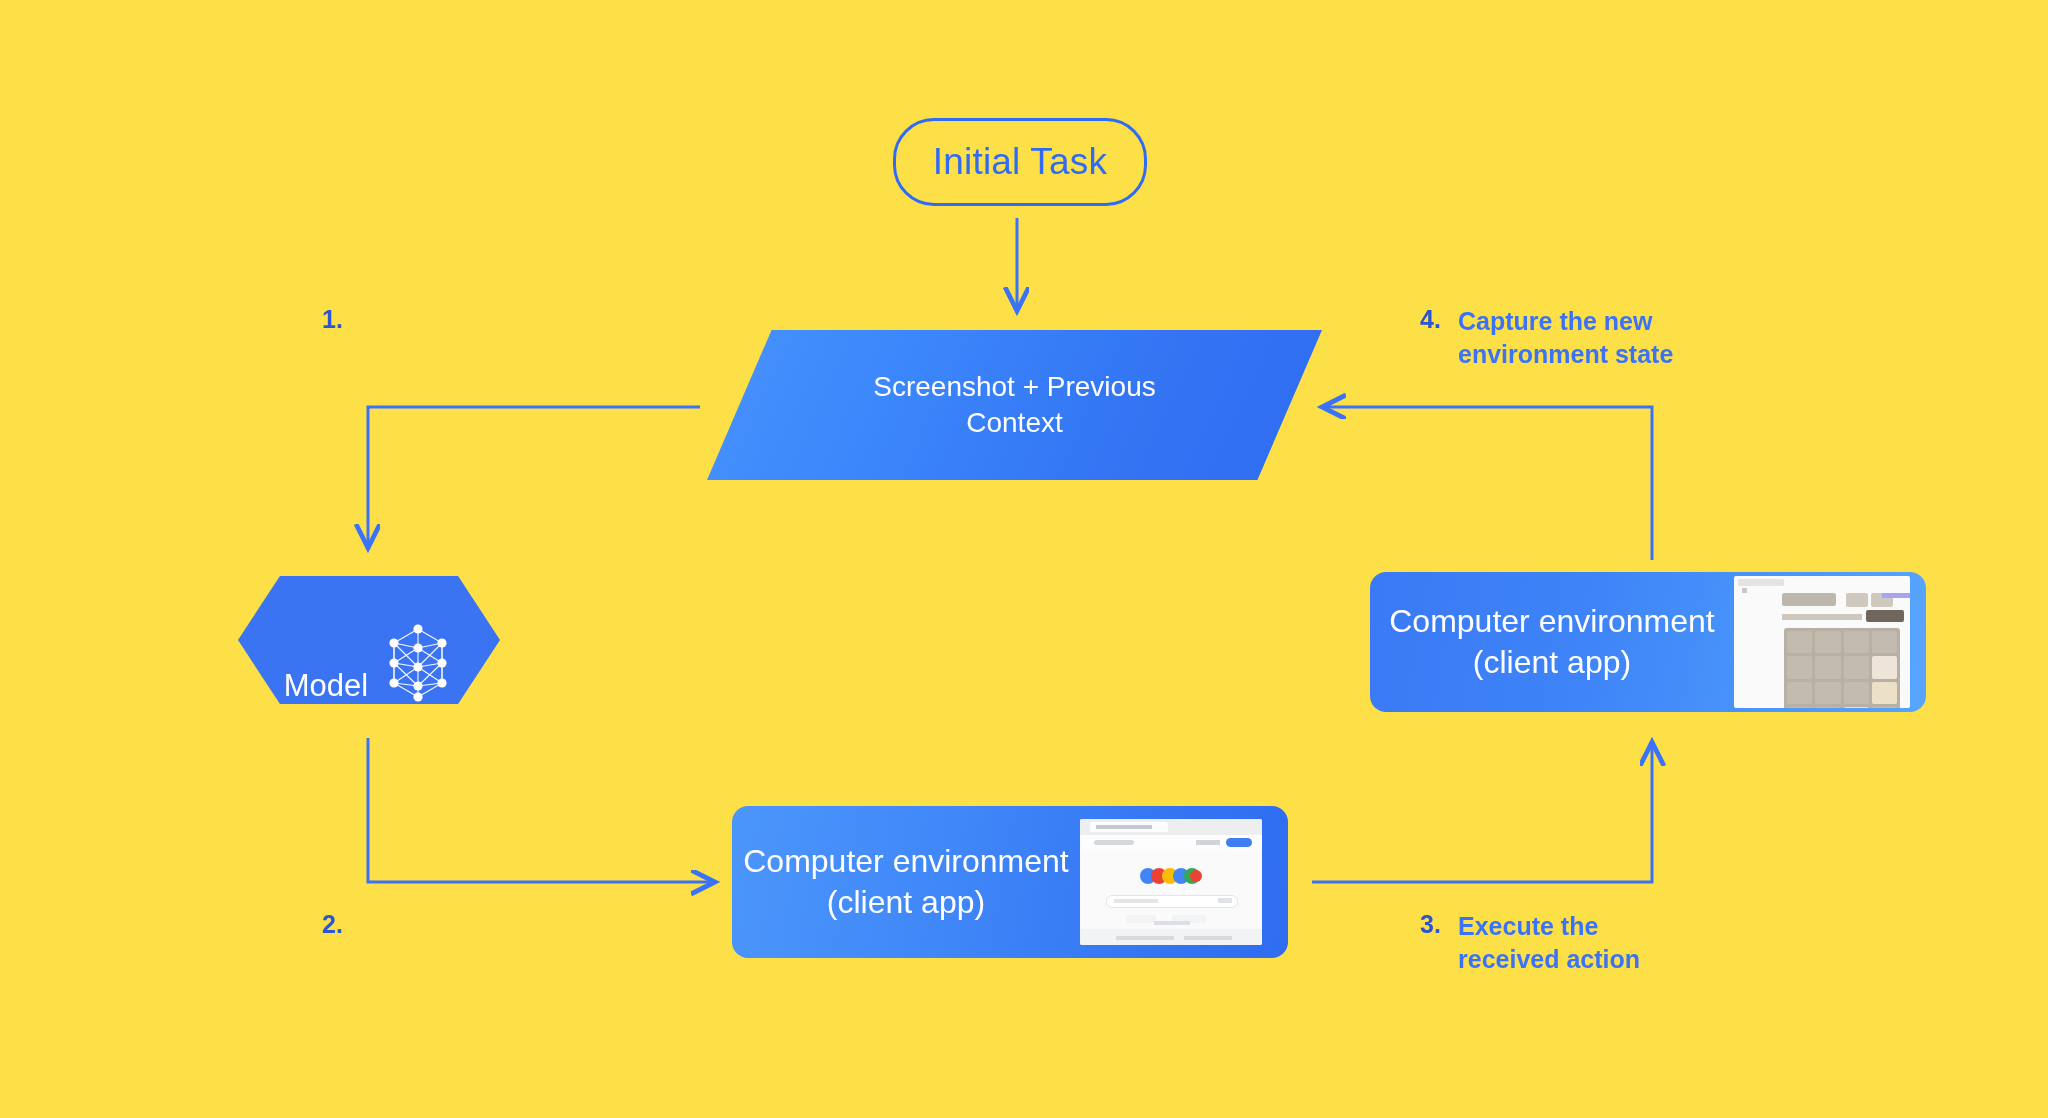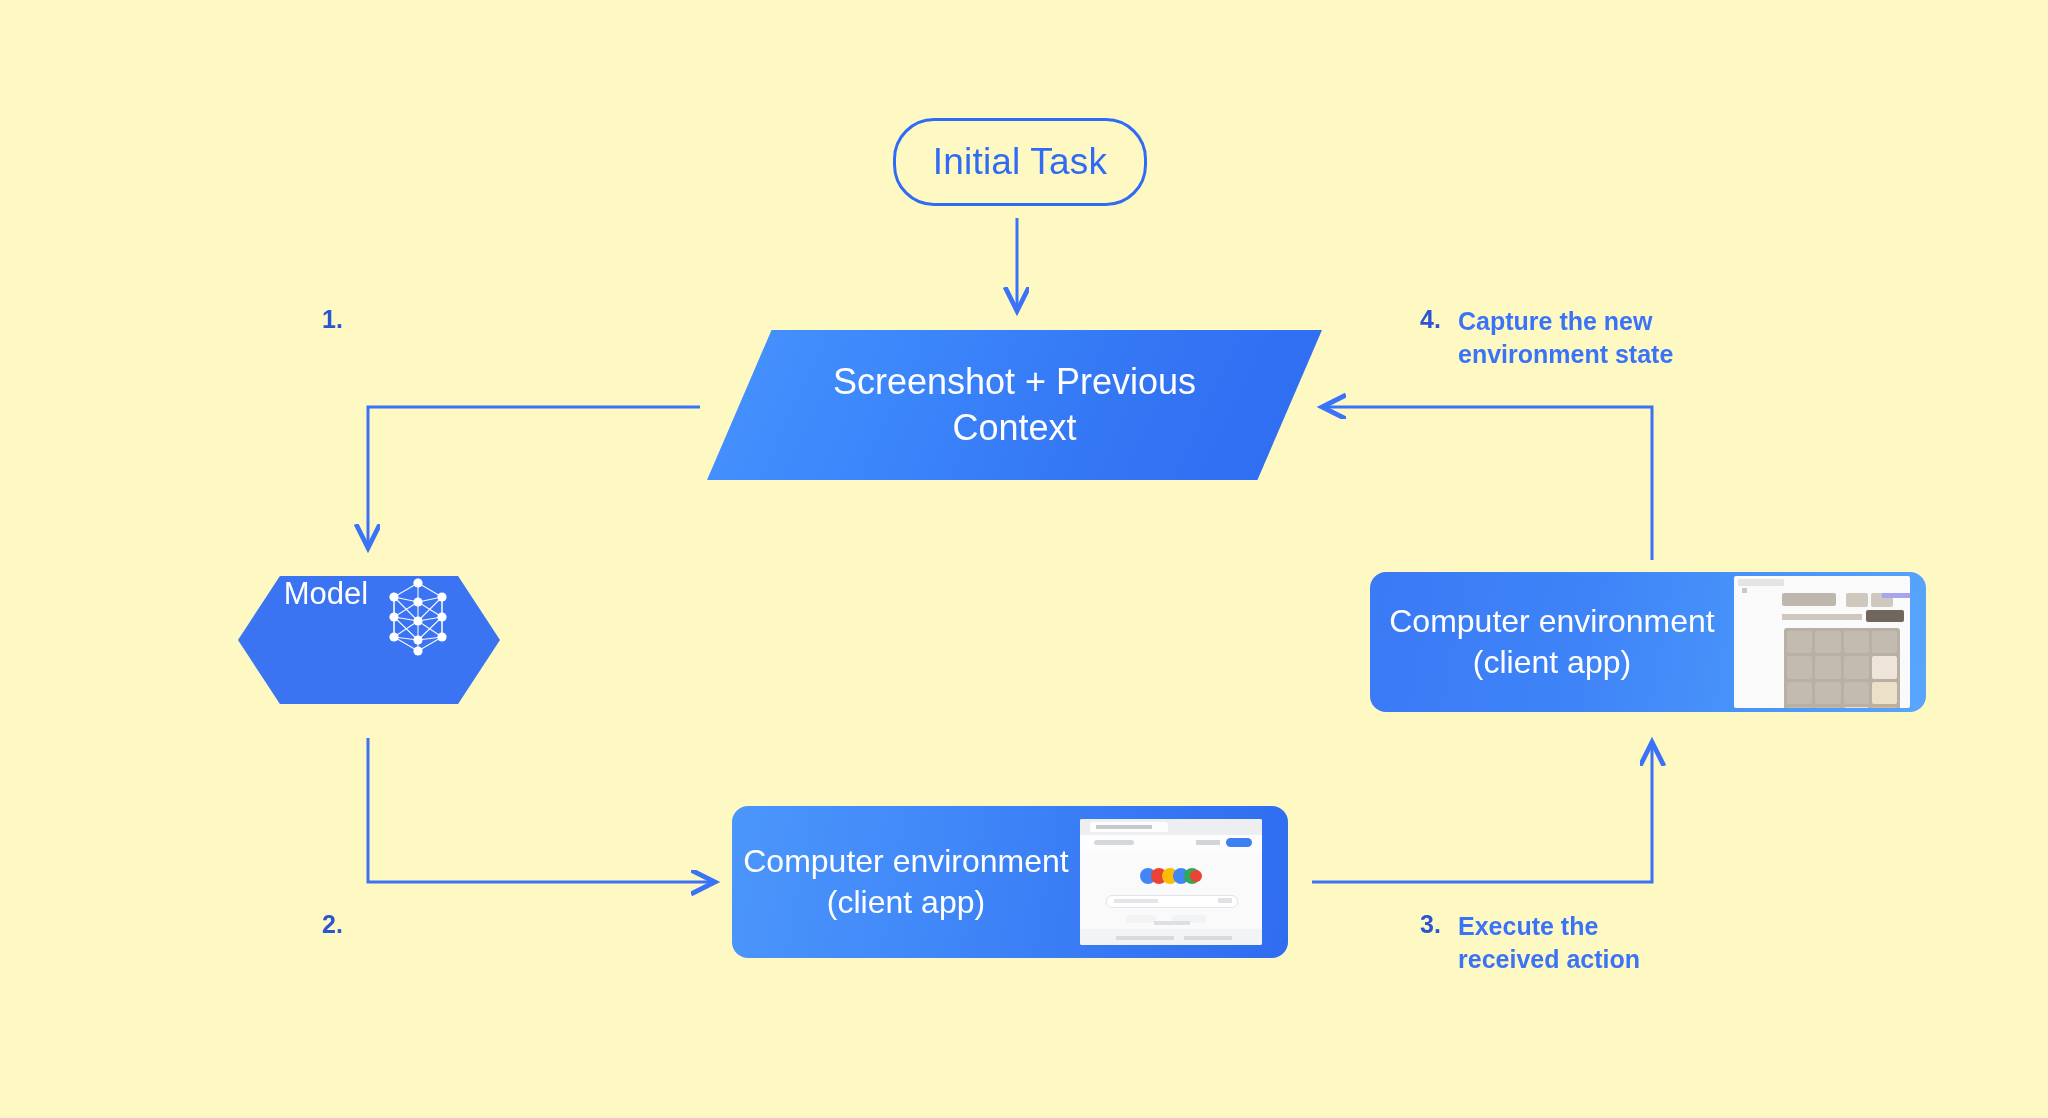--- a/index.html
+++ b/index.html
@@ -1,41 +1,41 @@
 <!DOCTYPE html>
 <html><head>
 <meta charset="utf-8">
 <style>
   html,body{margin:0;padding:0;background:#000;}
   body{width:2048px;height:1118px;overflow:hidden;font-family:"Liberation Sans",sans-serif;}
-  #stage{position:relative;width:2048px;height:1118px;background:#fef9c3;}
+  #stage{position:relative;width:2048px;height:1118px;background:#fde047;}
 
   
   .pill{
     position:absolute;left:893px;top:118px;width:248px;height:82px;
     border:3px solid #2f6bf5;border-radius:41px;
     display:flex;align-items:center;justify-content:center;
     color:#2f6bf5;font-size:37px;letter-spacing:.2px;
   }
 
   
   .para{
     position:absolute;left:707px;top:330px;width:615px;height:150px;
     background:linear-gradient(115deg,#4793fd 0%,#3c87fb 30%,#3476f4 65%,#2f6bf2 100%);
     clip-path:polygon(10.5% 0%, 100% 0%, 89.5% 100%, 0% 100%);
     display:flex;align-items:center;justify-content:center;
   }
-  .para-label{color:#fff;font-size:36px;line-height:1.28;text-align:center;white-space:pre-line;}
+  .para-label{color:#fff;font-size:28px;line-height:1.28;text-align:center;white-space:pre-line;}
 
   
   .hex{
     position:absolute;left:238px;top:576px;width:262px;height:128px;
     background:#3b74f3;
     clip-path:polygon(16% 0%, 84% 0%, 100% 50%, 84% 100%, 16% 100%, 0% 50%);
-    display:flex;align-items:flex-start;justify-content:center;gap:14px;
+    display:flex;align-items:flex-end;justify-content:center;gap:14px;
   }
   .hex-label{color:#fff;font-size:31px;}
   .nn{display:block;}
 
   
   .card{position:absolute;border-radius:16px;display:flex;align-items:center;overflow:hidden;}
   .card-right{left:1370px;top:572px;width:556px;height:140px;
     background:linear-gradient(100deg,#3a7af5 0%,#3e83f8 38%,#4c99fb 78%,#58a6fc 100%);}
   .card-bottom{left:732px;top:806px;width:556px;height:152px;
     background:linear-gradient(100deg,#4b96fb 0%,#4189f9 35%,#3576f3 75%,#2f6cf1 100%);}

